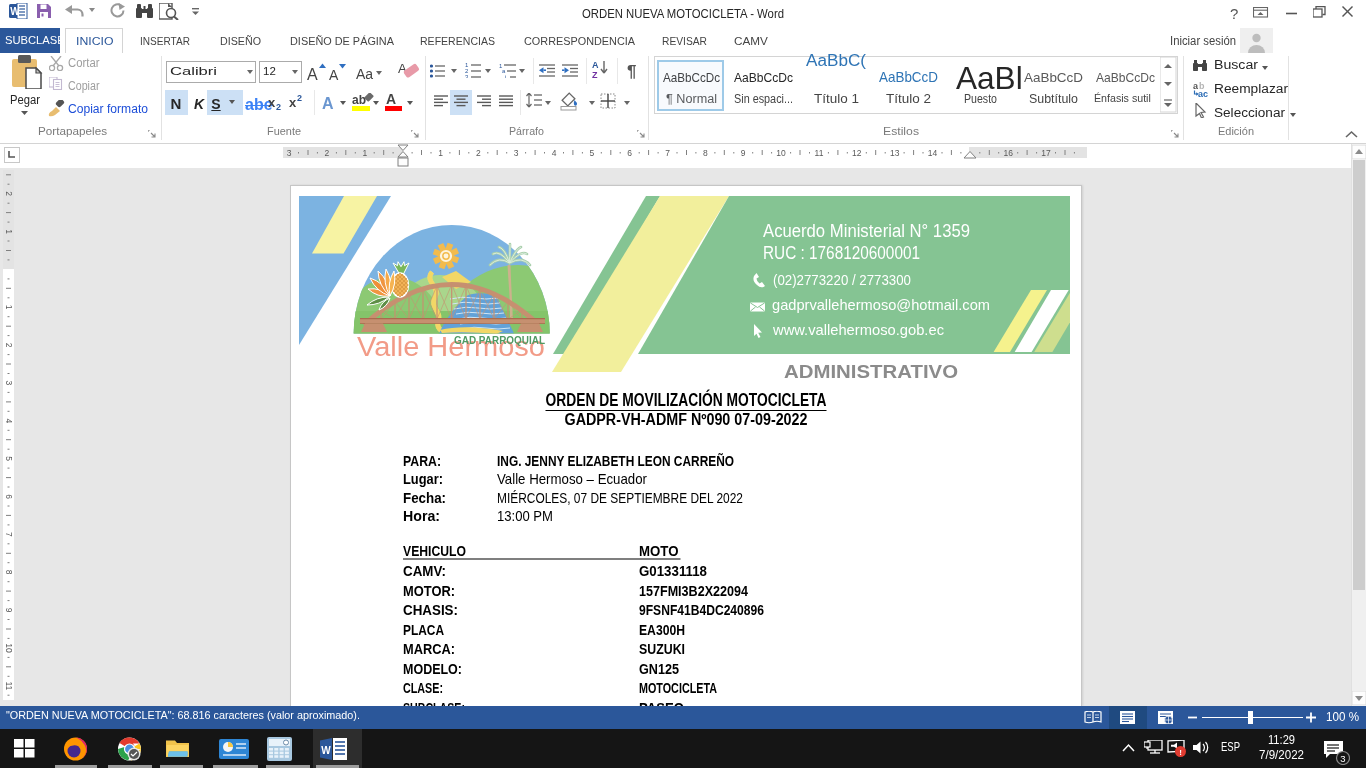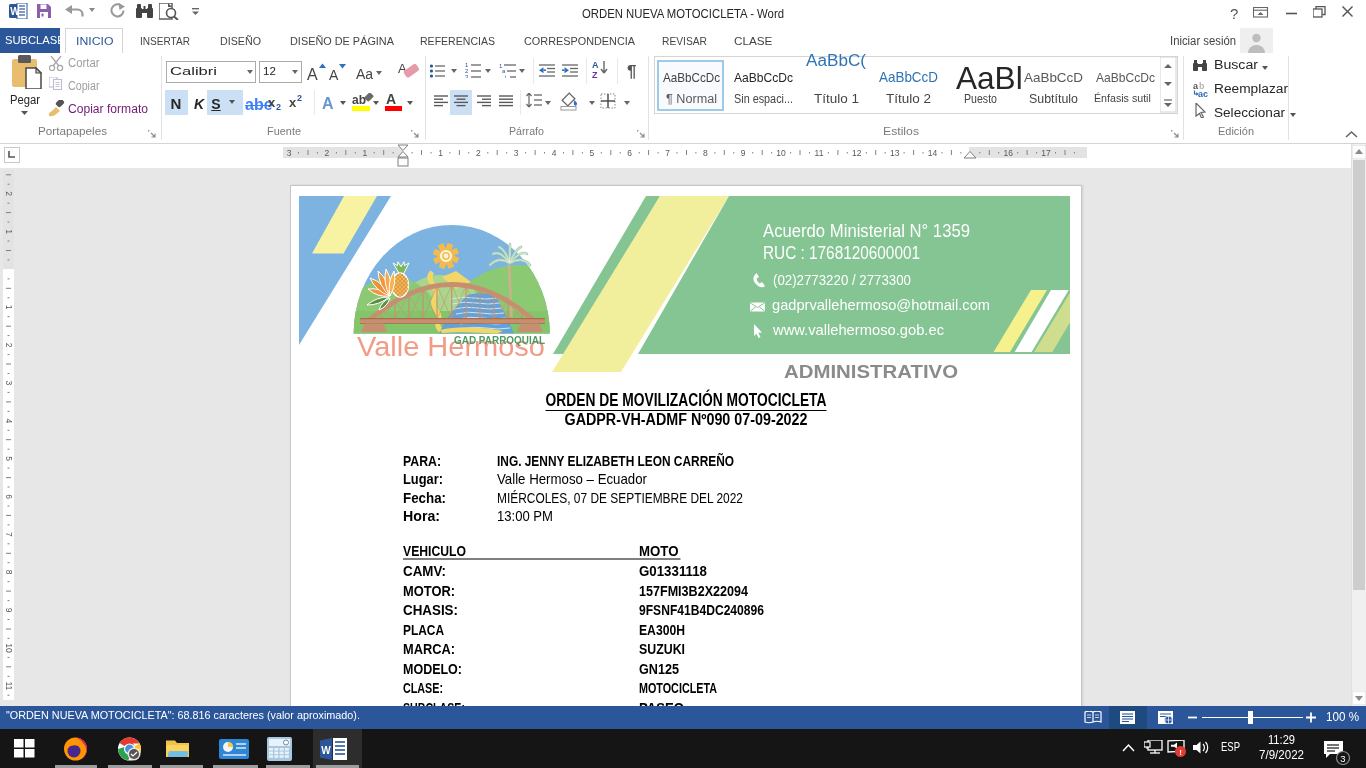--- a/index.html
+++ b/index.html
@@ -79,21 +79,21 @@
 <div class="abs" style="left:0px;top:28px;width:60px;height:25px;background:#2b579a;"></div>
 <div class="tx" style="top:35.3px;font-size:11.5px;color:#fff;left:4.5px;"><span class="sx" style="transform:scaleX(0.9732)">SUBCLASE</span></div>
 <div class="abs" style="left:65px;top:28px;width:58px;height:26px;background:#fff;border:1px solid #d4d4d4;border-bottom:none;"></div>
 <div class="tx" style="top:35.1px;font-size:11.7px;color:#2b579a;left:75.5px;"><span class="sx" style="transform:scaleX(1.0499)">INICIO</span></div>
 <div class="tx" style="top:35.1px;font-size:11.7px;color:#444;left:140px;"><span class="sx" style="transform:scaleX(0.8618)">INSERTAR</span></div>
 <div class="tx" style="top:35.1px;font-size:11.7px;color:#444;left:220px;"><span class="sx" style="transform:scaleX(0.9149)">DISEÑO</span></div>
 <div class="tx" style="top:35.1px;font-size:11.7px;color:#444;left:290px;"><span class="sx" style="transform:scaleX(0.9309)">DISEÑO DE PÁGINA</span></div>
 <div class="tx" style="top:35.1px;font-size:11.7px;color:#444;left:420px;text-align:right;"><span class="sx" style="transform:scaleX(0.9021)">REFERENCIAS</span></div>
 <div class="tx" style="top:35.1px;font-size:11.7px;color:#444;left:524px;"><span class="sx" style="transform:scaleX(0.9289)">CORRESPONDENCIA</span></div>
 <div class="tx" style="top:35.1px;font-size:11.7px;color:#444;left:662px;"><span class="sx" style="transform:scaleX(0.8770)">REVISAR</span></div>
-<div class="tx" style="top:35.1px;font-size:11.7px;color:#444;left:734px;"><span class="sx" style="transform:scaleX(1.0028)">CLASE</span></div>
+<div class="tx" style="top:35.1px;font-size:11.7px;color:#444;left:734px;"><span class="sx" style="transform:scaleX(1.0028)">CAMV</span></div>
 <div class="tx" style="top:34.8px;font-size:12px;color:#444;left:1170px;"><span class="sx" style="transform:scaleX(0.9424)">Iniciar sesión</span></div>
 <svg class="abs" style="left:1240px;top:28px;" width="33" height="25" viewBox="0 0 33 25" xmlns="http://www.w3.org/2000/svg">
     <rect width="33" height="25" fill="#efefef"></rect>
     <circle cx="16.5" cy="10" r="4.2" fill="#bdbdbd"></circle>
     <path d="M8,25 a8.5,8 0 0,1 17,0 z" fill="#bdbdbd"></path>
   </svg>
 <div class="abs" style="left:0px;top:53px;width:1366px;height:91px;background:#fff;"></div>
 <div class="abs" style="left:161px;top:56px;width:1px;height:84px;background:#e2e2e2;"></div>
 <div class="abs" style="left:425px;top:56px;width:1px;height:84px;background:#e2e2e2;"></div>
 <div class="abs" style="left:648px;top:56px;width:1px;height:84px;background:#e2e2e2;"></div>
@@ -127,21 +127,21 @@
       <line x1="6.5" y1="5.5" x2="10.5" y2="5.5"></line>
       <line x1="6.5" y1="7.5" x2="10.5" y2="7.5"></line>
       <line x1="6.5" y1="9.5" x2="10.5" y2="9.5"></line>
     </g>
   </svg>
 <div class="tx" style="top:79.8px;font-size:12px;color:#9e9e9e;left:68px;"><span class="sx" style="transform:scaleX(0.8909)">Copiar</span></div>
 <svg class="abs" style="left:48px;top:100px;" width="18" height="17" viewBox="0 0 18 17" xmlns="http://www.w3.org/2000/svg">
     <rect x="9" y="-1" width="6" height="8" rx="2" fill="#555" transform="rotate(45 12 3)"></rect>
     <path d="M1,16 q-1,-3 3,-5 l4,-4 l4,4 l-5,4 q-3,2 -6,1 z" fill="#e8bd70"></path>
   </svg>
-<div class="tx" style="top:102.8px;font-size:12px;color:#701a75;left:68px;"><span class="sx" style="transform:scaleX(1.0079)">Copiar formato</span></div>
+<div class="tx" style="top:102.8px;font-size:12px;color:#1d4ed8;left:68px;"><span class="sx" style="transform:scaleX(1.0079)">Copiar formato</span></div>
 <div class="tx" style="top:126.3px;font-size:11.5px;color:#7a7a7a;left:38px;"><span class="sx" style="transform:scaleX(1.0180)">Portapapeles</span></div>
 <svg class="abs" style="left:148px;top:130px;" width="8" height="8" viewBox="0 0 8 8" xmlns="http://www.w3.org/2000/svg">
     <path d="M0,0 v2 M0,0 h2" stroke="#8a8a8a" stroke-width="1.2" fill="none"></path>
     <path d="M3,3 l4,4 m0,-3.5 v3.5 h-3.5" stroke="#8a8a8a" stroke-width="1.1" fill="none"></path>
   </svg>
 <div class="abs" style="left:166px;top:61px;width:90px;height:22px;border:1px solid #ababab;"></div>
 <div class="tx" style="top:66.3px;font-size:11.5px;color:#262626;left:170px;"><span class="sx" style="transform:scaleX(1.4420)">Calibri</span></div>
 <svg class="abs" style="left:247px;top:70px;" width="8" height="5" viewBox="0 0 8 5" xmlns="http://www.w3.org/2000/svg">
     <path d="M0,0 l6,0 l-3,4 z" fill="#666"></path>
   </svg>

